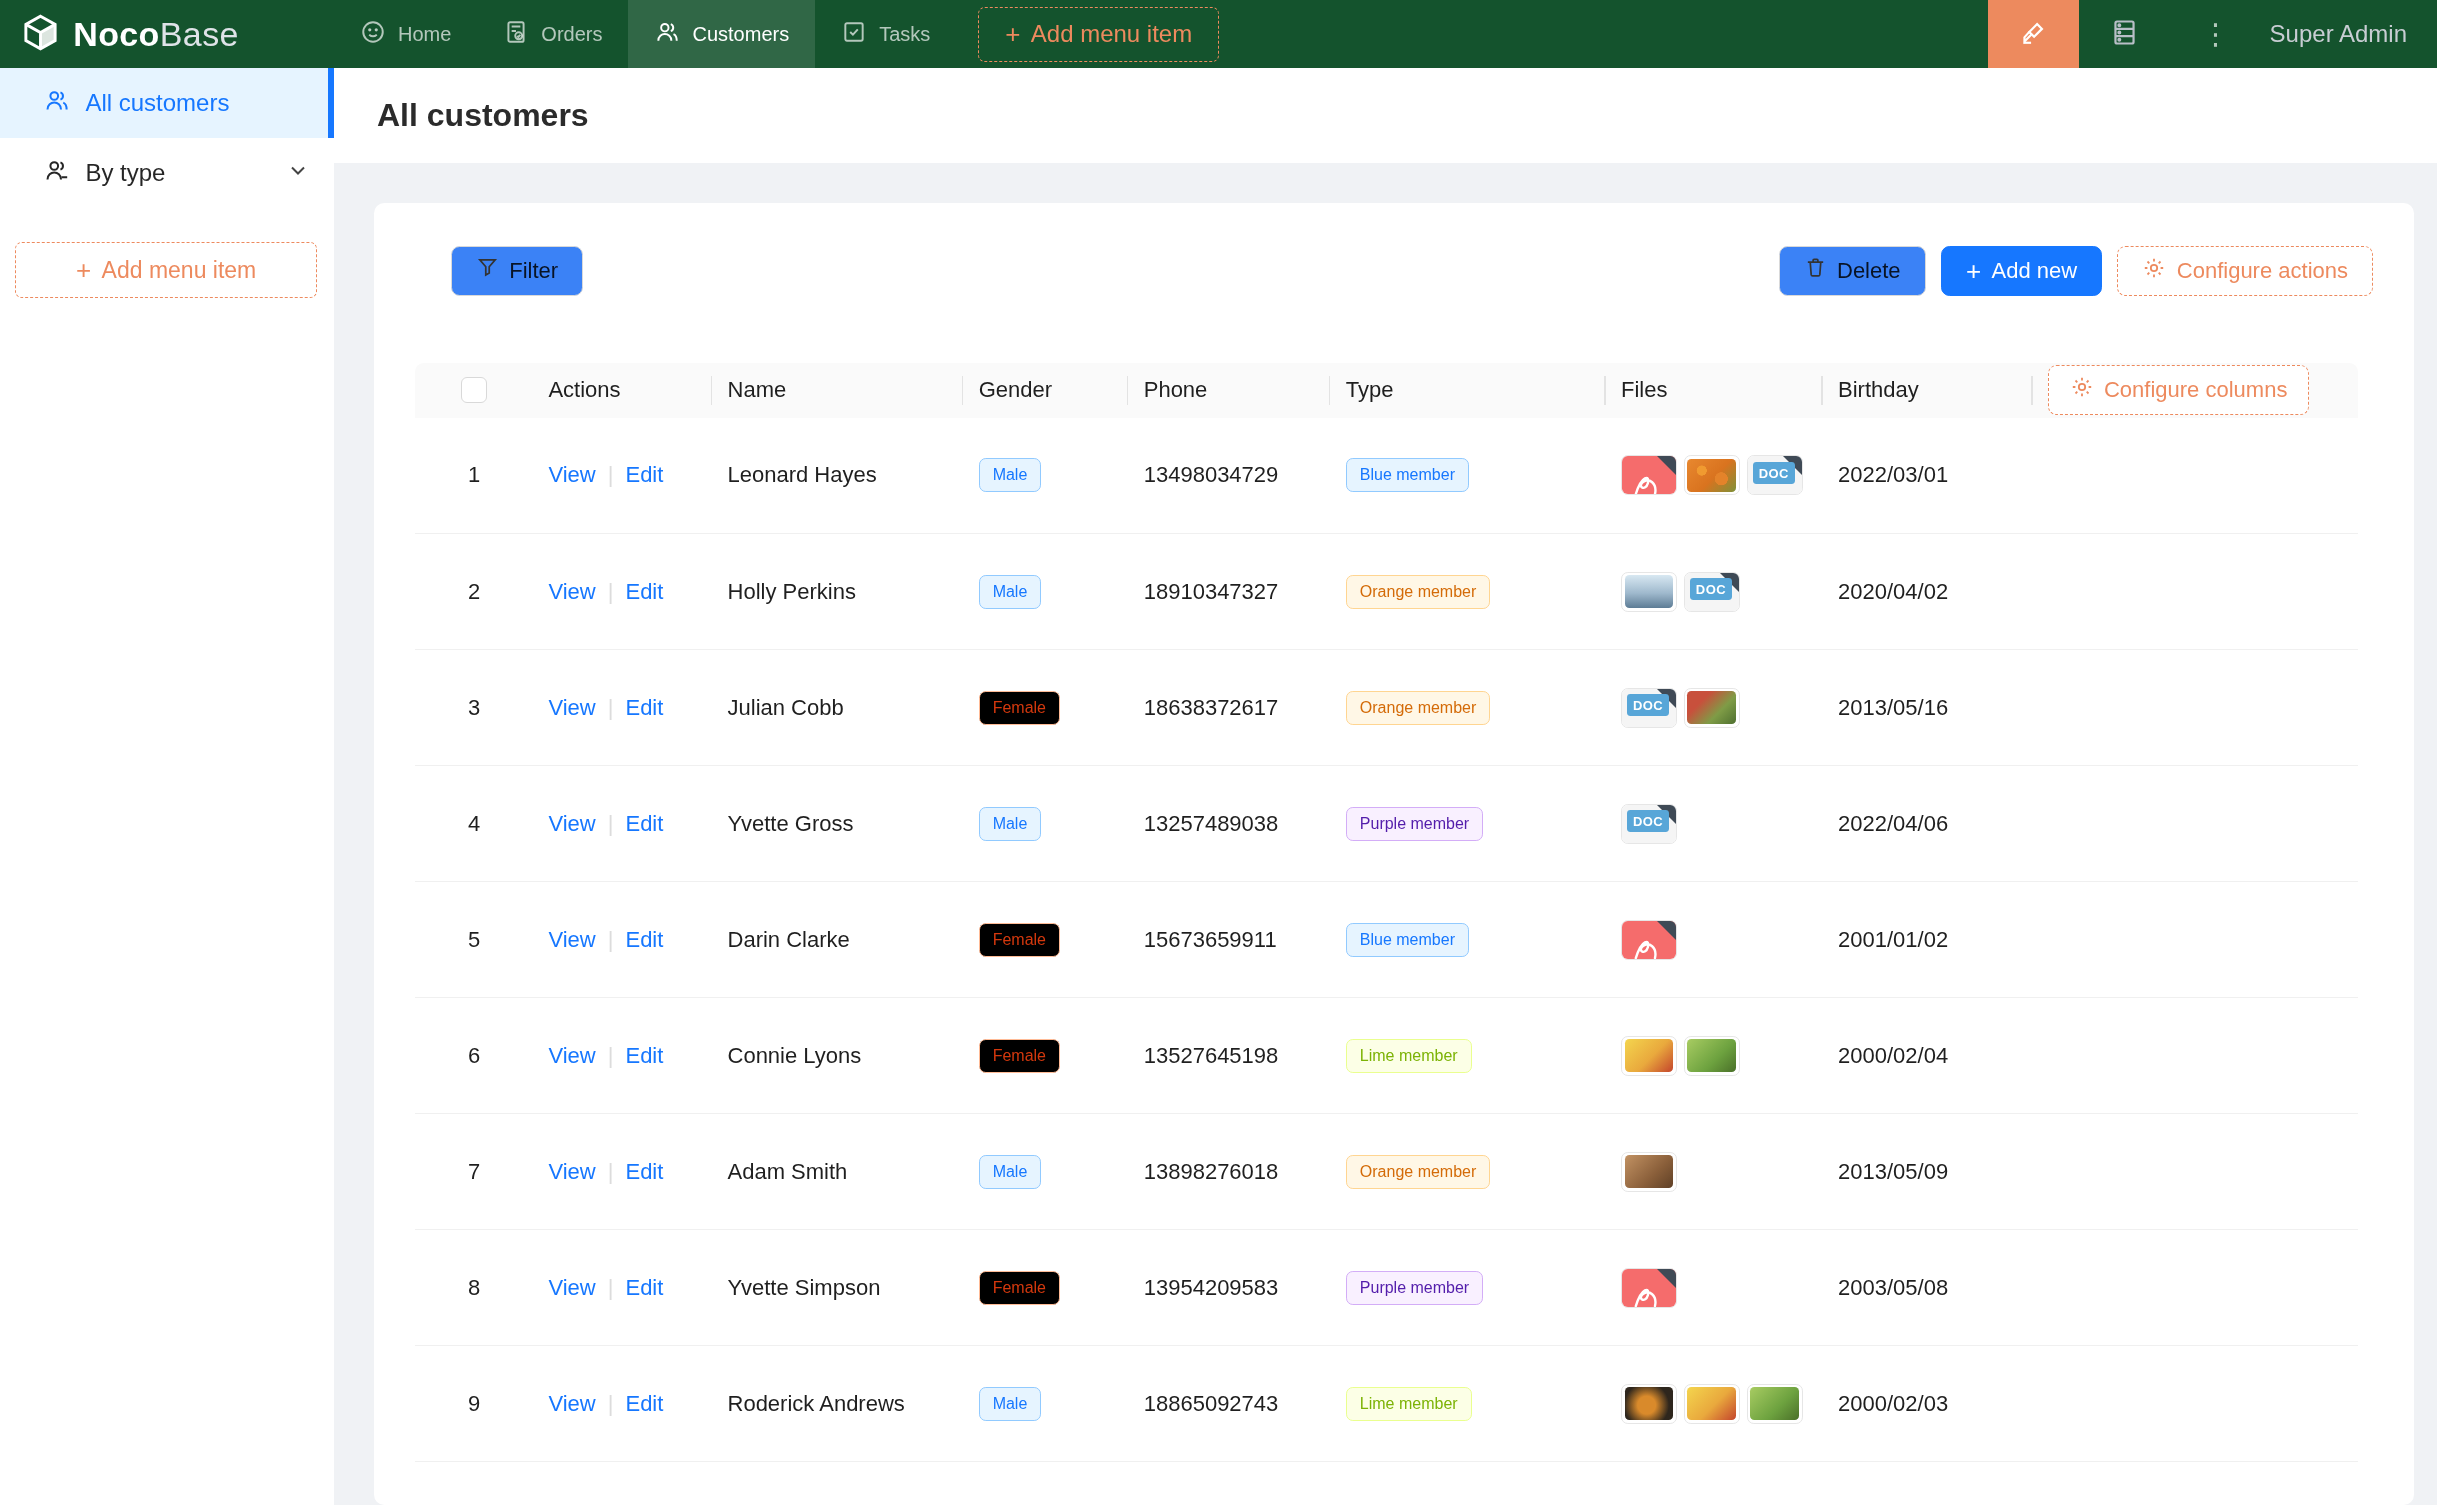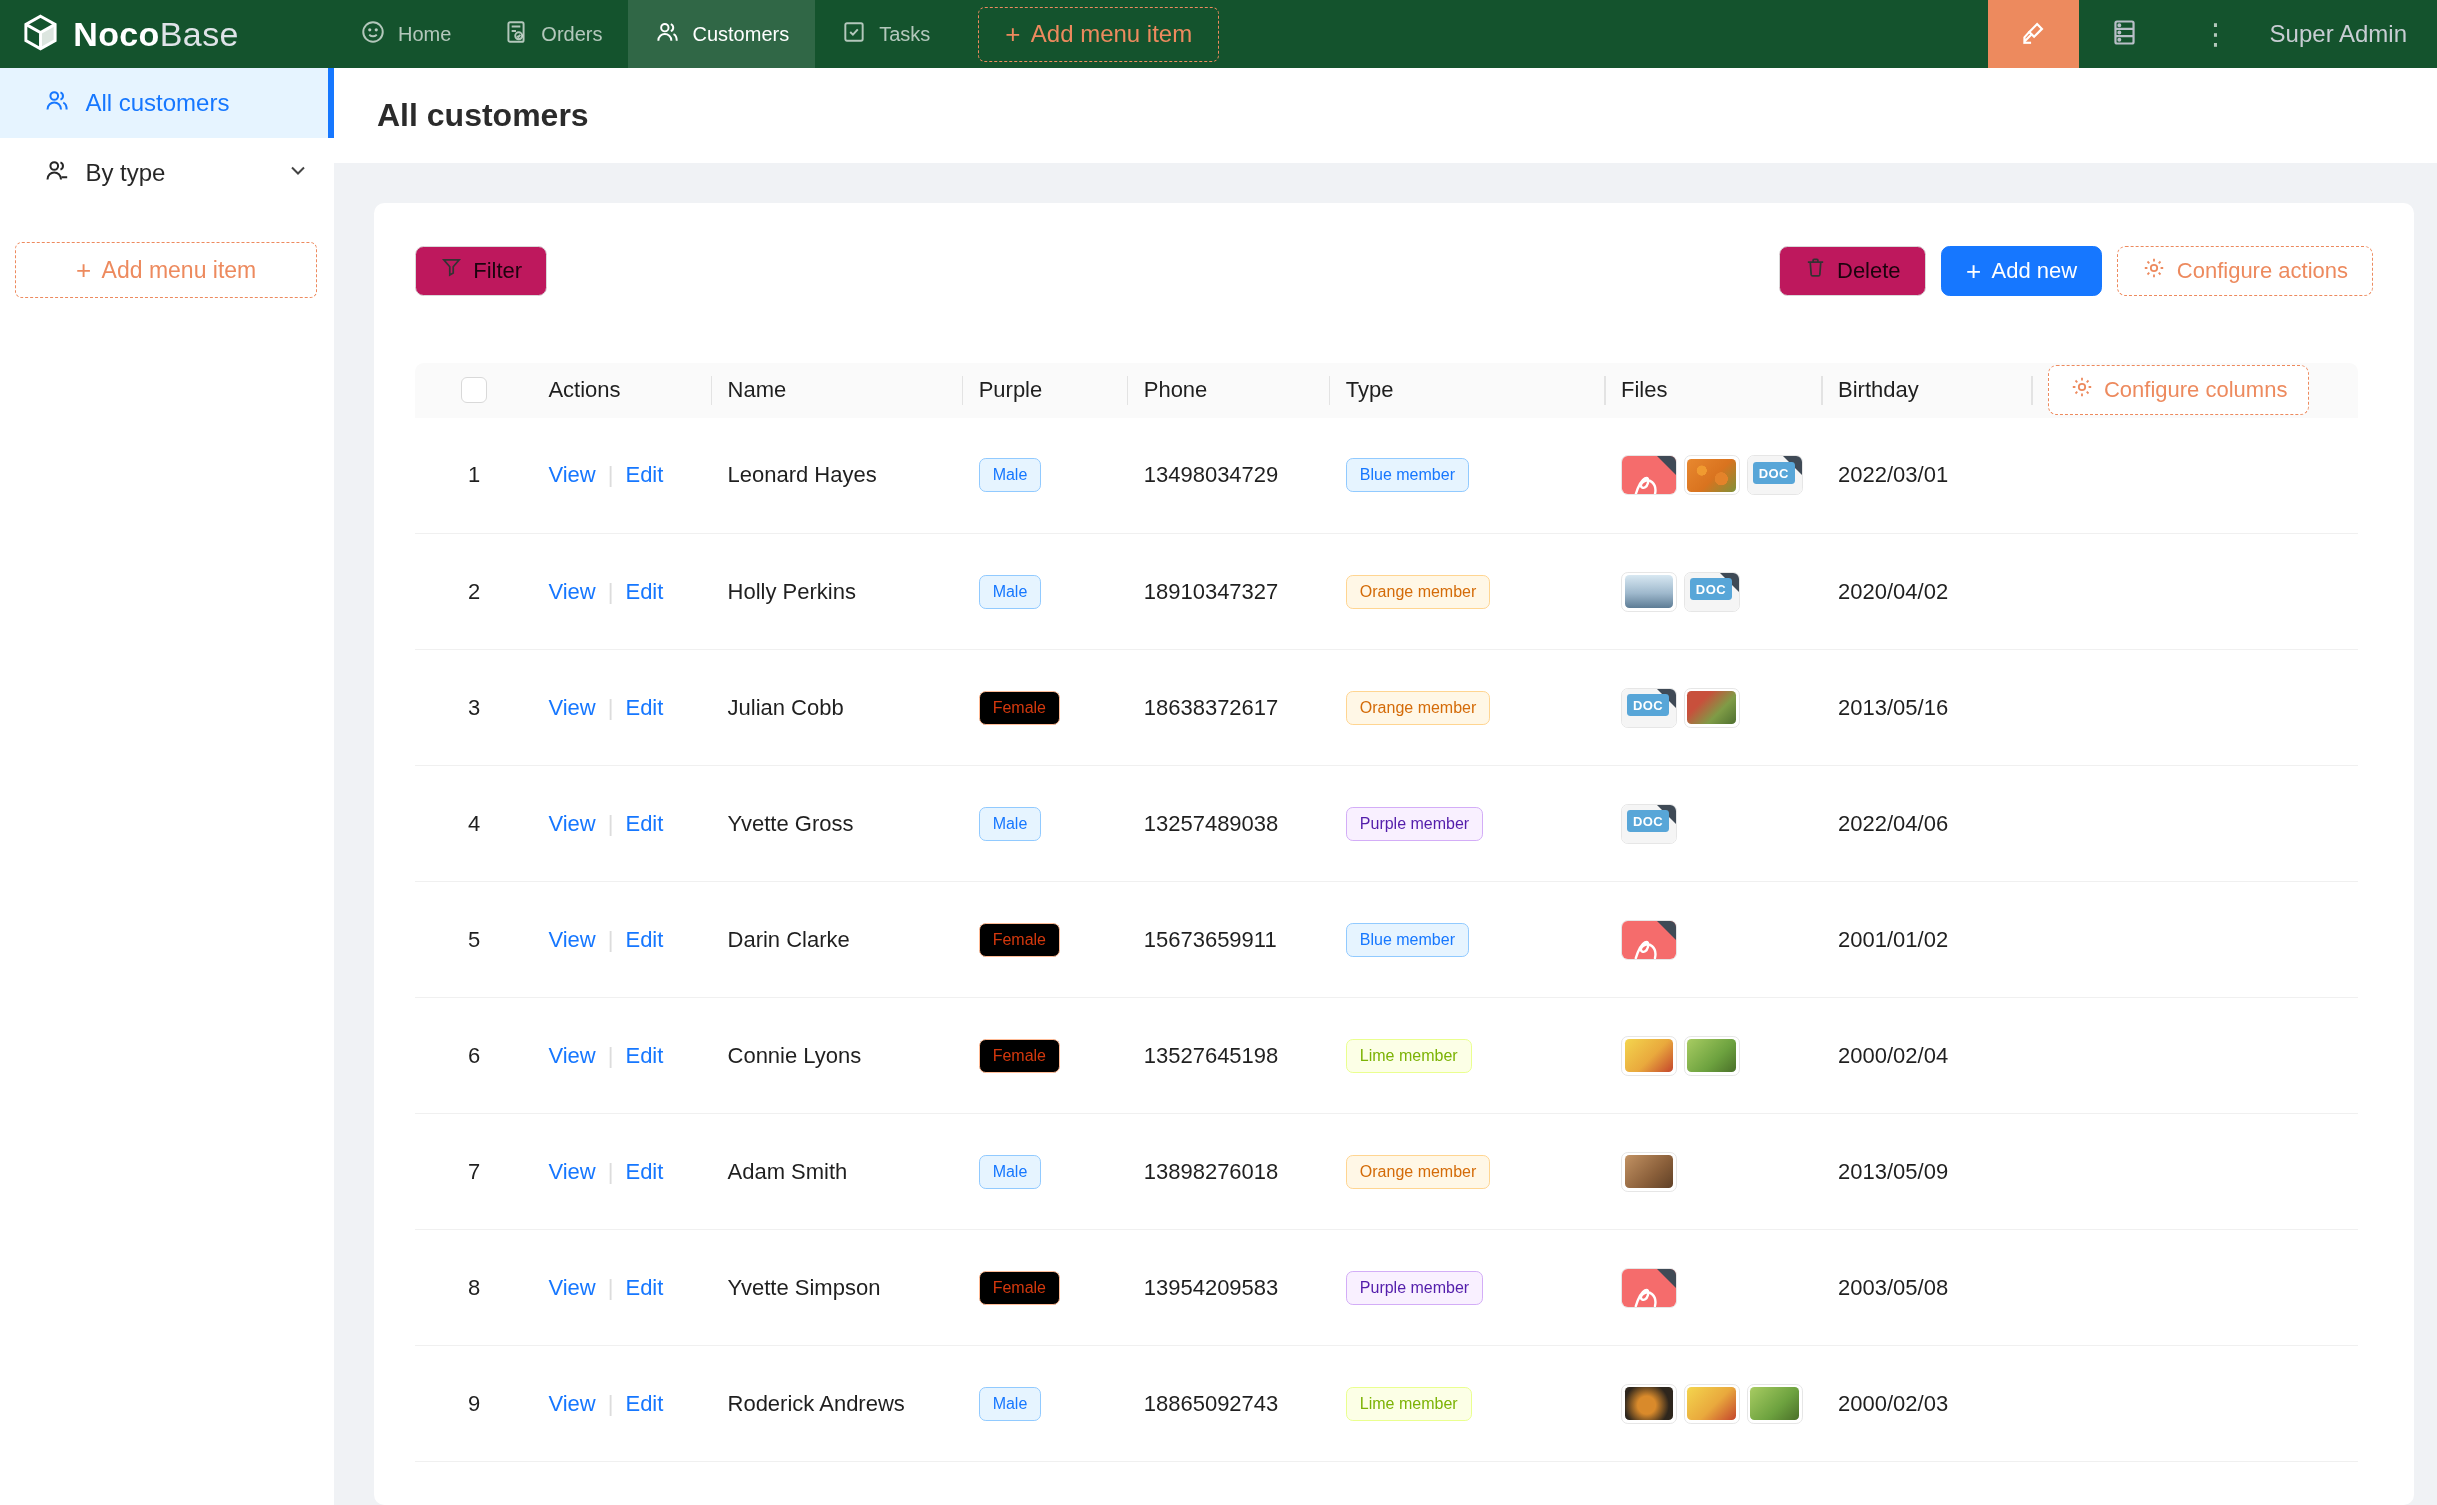--- a/index.html
+++ b/index.html
@@ -38,21 +38,21 @@
 
   .main { flex:1; display:flex; flex-direction:column; }
   .page-header { background:#fff; height:127px; display:flex; align-items:center; padding-left:43px; }
   .page-title { font-size:32px; font-weight:600; color:#2b2b2b; }
   .content { flex:1; background:#f0f2f5; padding:40px 24px 0 40px; }
   .card { background:#fff; border-radius:10.3px; min-height:1283px; padding:43px 41px; }
 
   
   .toolbar { display:flex; align-items:center; }
   .btn { display:flex; align-items:center; gap:10.3px; height:50px; padding:0 24px; border-radius:8.6px;
-    font-size:22px; cursor:pointer; border:1.3px solid #d9d9d9; background:#be185d; color:rgba(0,0,0,.85); }
+    font-size:22px; cursor:pointer; border:1.3px solid #d9d9d9; background:#3b82f6; color:rgba(0,0,0,.85);margin-left:36px; }
   .btn-primary { background:#1677ff; border-color:#1677ff; color:#fff; }
   .btn-dashed-orange { border:1.7px dashed #ed8a5e; color:#ed8a5e; background:#fff; }
   .toolbar .spacer { flex:1; }
   .toolbar .btn + .btn { margin-left:15.4px; }
   .plus { font-size:26px; line-height:1; font-weight:400; }
 
   
   .tablewrap { margin-top:67px; }
   table { border-collapse:collapse; table-layout:fixed; width:1943px; }
   th, td { text-align:left; font-weight:400; }
@@ -280,21 +280,21 @@
                 <col style="width:210px">
                 <col style="width:325px">
             </colgroup>
             <thead>
               <tr>
                 <th class="first">
                     <div class="checkbox"></div>
                   </th>
                 <th>Actions</th>
                 <th>Name</th>
-                <th>Purple</th>
+                <th>Gender</th>
                 <th>Phone</th>
                 <th>Type</th>
                 <th>Files</th>
                 <th>Birthday</th>
                 <th class="last">
                   <span class="hcfg">
                     <span>
                       <svg width="24" height="24" viewBox="0 0 24 24" fill="none" stroke="#ed8a5e" stroke-width="1.8">
                           <circle cx="12" cy="12" r="3.2"></circle>
                           <path d="M12 2.8 v2.6 M12 18.6 v2.6 M2.8 12 h2.6 M18.6 12 h2.6 M5.5 5.5 l1.8 1.8 M16.7 16.7 l1.8 1.8 M18.5 5.5 l-1.8 1.8 M7.3 16.7 l-1.8 1.8"></path>

